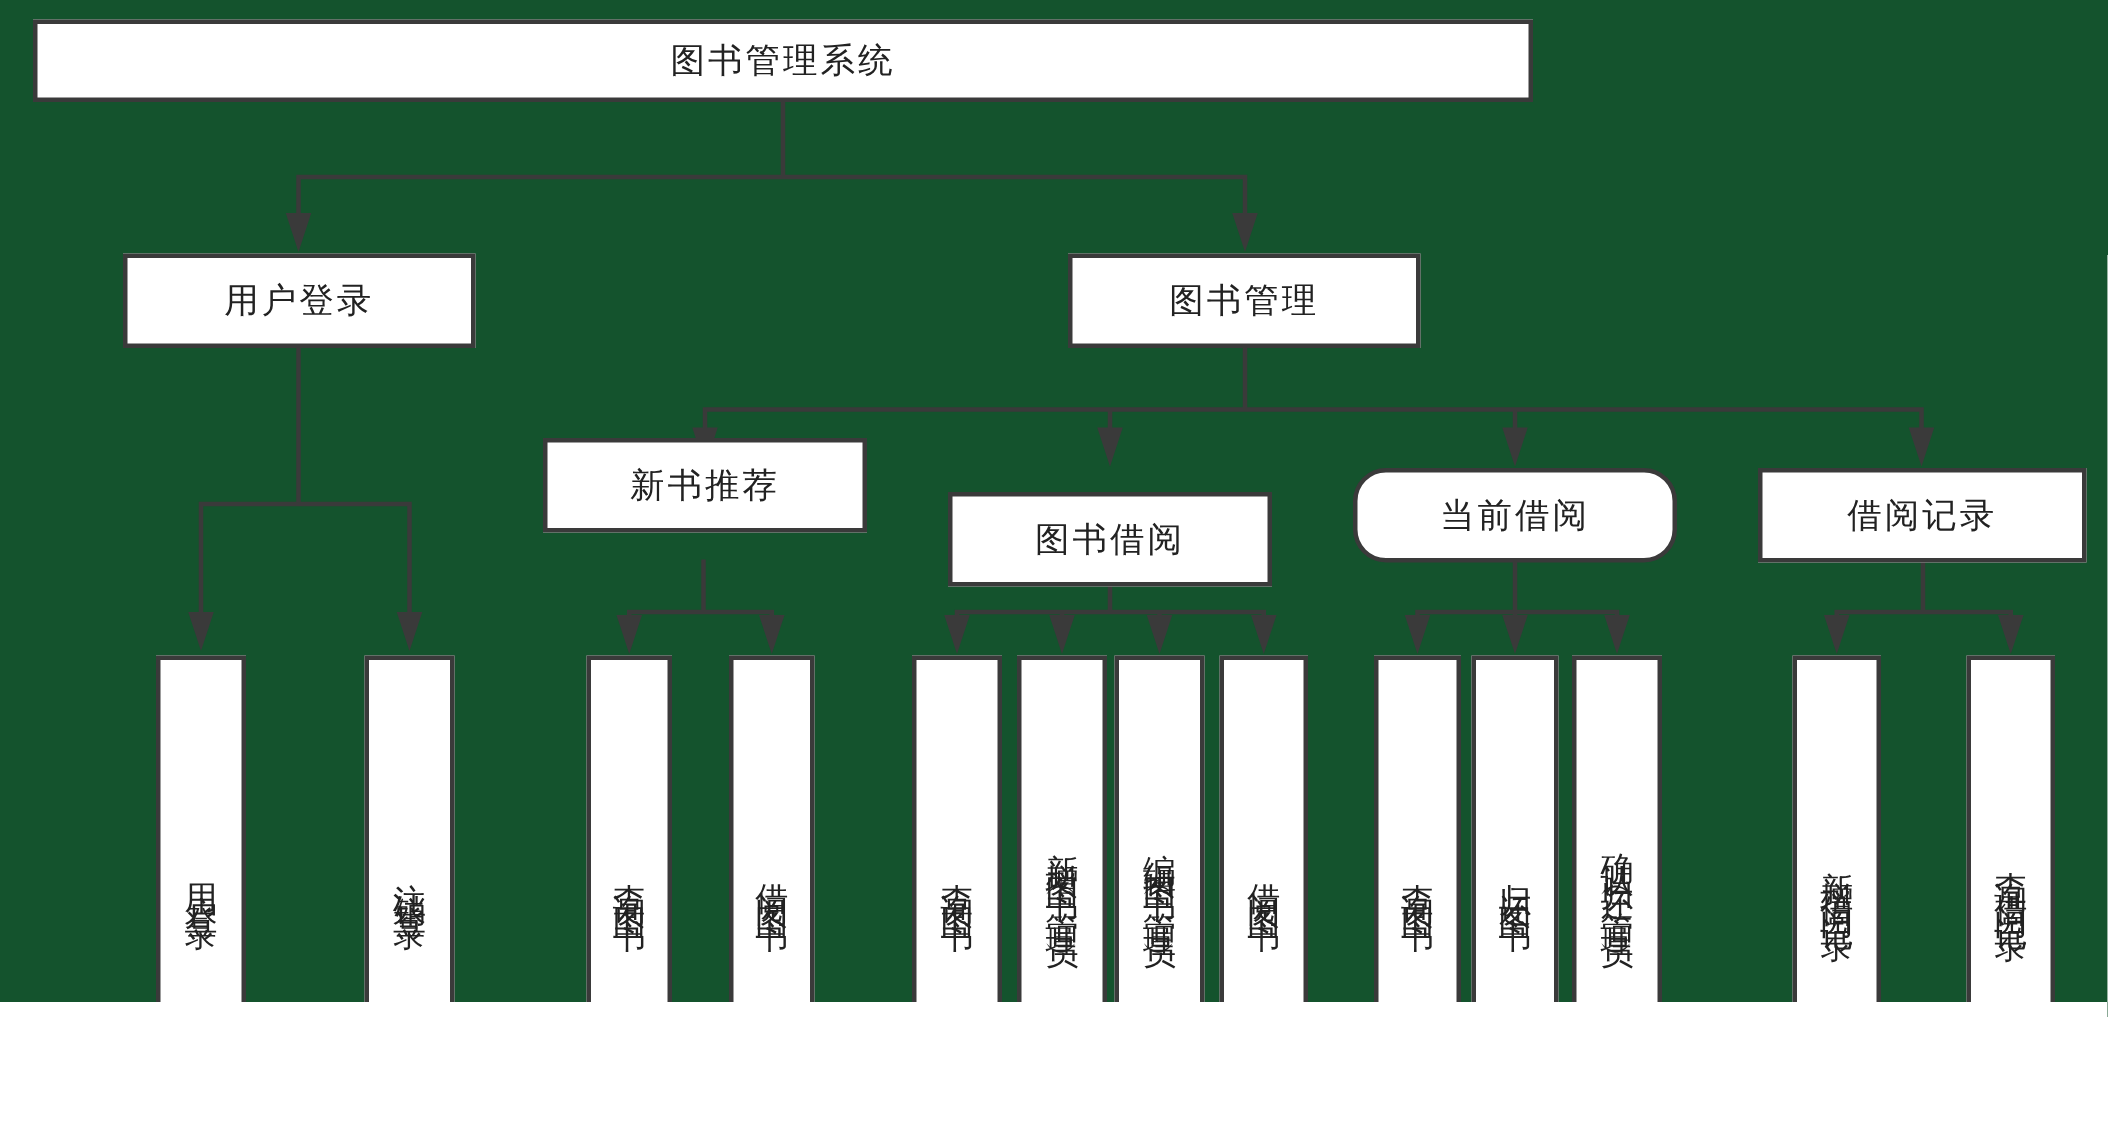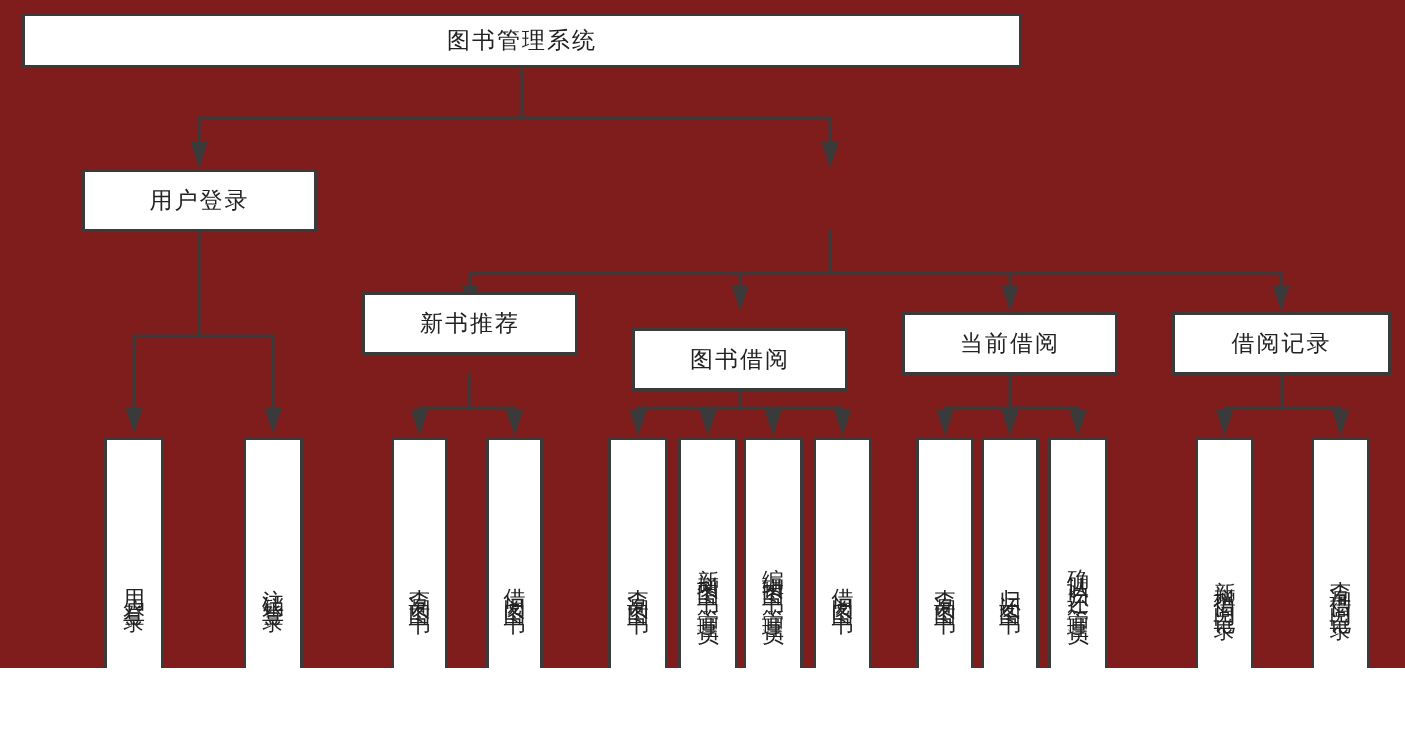--- a/index.html
+++ b/index.html
@@ -7,21 +7,21 @@
     padding: 0;
     background: #ffffff;
   }
   body {
     font-family: "Liberation Sans", "DejaVu Sans", sans-serif;
   }
   .canvas {
     position: relative;
     width: 1405px;
     height: 668px;
-    background: #7f1d1d;
+    background: #14532d;
     overflow: hidden;
   }
   .wires {
     position: absolute;
     left: 0;
     top: 0;
     z-index: 1;
   }
   .box {
     position: absolute;
@@ -56,21 +56,21 @@
     letter-spacing: 1px;
     white-space: nowrap;
     text-shadow: 0 0 3px #ffffff, 1px 1px 0 #ffffff;
   }
   
   .n-root           { left: 22px;   top: 13px;  width: 1000px; height: 55px; }
   .n-user-login     { left: 82px;   top: 169px; width: 235px;  height: 63px; }
   .n-book-mgmt      { left: 712px;  top: 169px; width: 235px;  height: 63px; }
   .n-new-books      { left: 362px;  top: 292px; width: 216px;  height: 63px; }
   .n-book-borrow    { left: 632px;  top: 312px; width: 216px;  height: 63px; margin-top: 16px; }
-  .n-current-borrow { left: 902px;  top: 312px; width: 216px;  height: 63px; }
+  .n-current-borrow { left: 902px;  top: 312px; width: 216px;  height: 63px; border-radius: 22px; }
   .n-borrow-records { left: 1172px; top: 312px; width: 219px;  height: 63px; }
   .leaf { top: 437px; width: 60px; height: 300px; }
   .n-a1 { left: 104px; }
   .n-a2 { left: 243px; }
   .n-b1 { left: 391px; width: 57px; }
   .n-b2 { left: 486px; width: 57px; }
   .n-c1 { left: 608px; }
   .n-c2 { left: 678px; }
   .n-c3 { left: 743px; }
   .n-c4 { left: 813px; width: 59px; }
@@ -143,20 +143,23 @@
     </g>
   </svg>
 
   <div class="box n-root">
     <span class="hlabel">图书管理系统</span>
   </div>
 
   <div class="box n-user-login">
     <span class="hlabel">用户登录</span>
   </div>
+  <div class="box n-book-mgmt">
+    <span class="hlabel">图书管理</span>
+  </div>
 
   <div class="box n-new-books">
     <span class="hlabel">新书推荐</span>
   </div>
   <div class="box n-book-borrow">
     <span class="hlabel">图书借阅</span>
   </div>
   <div class="box n-current-borrow">
     <span class="hlabel">当前借阅</span>
   </div>

